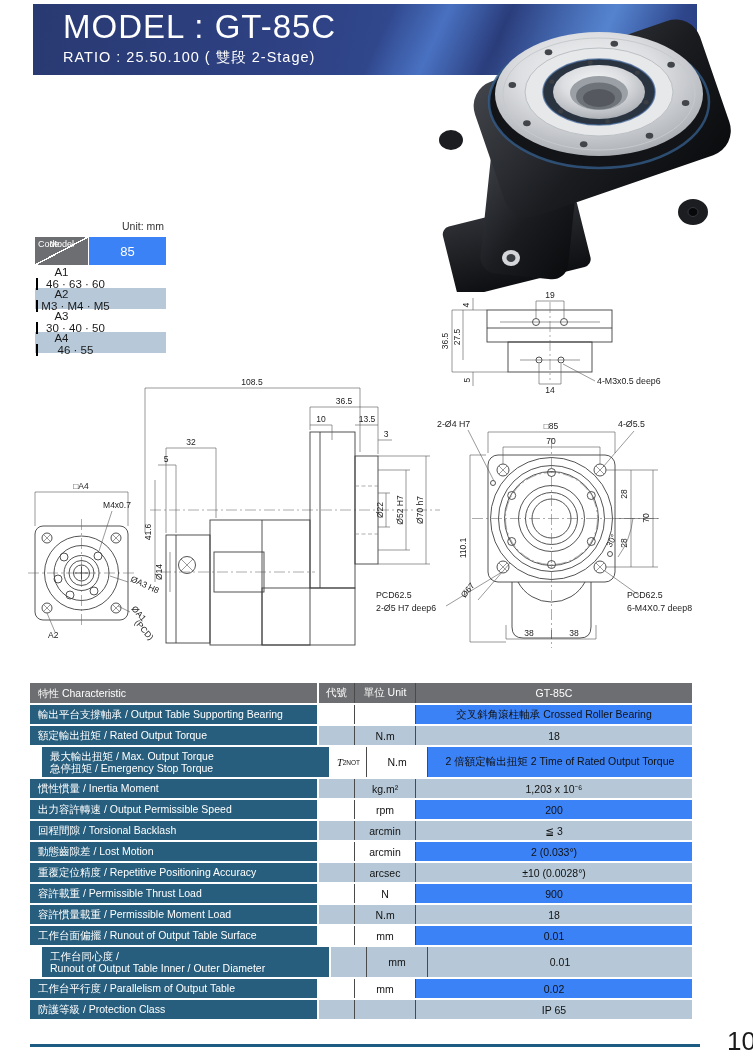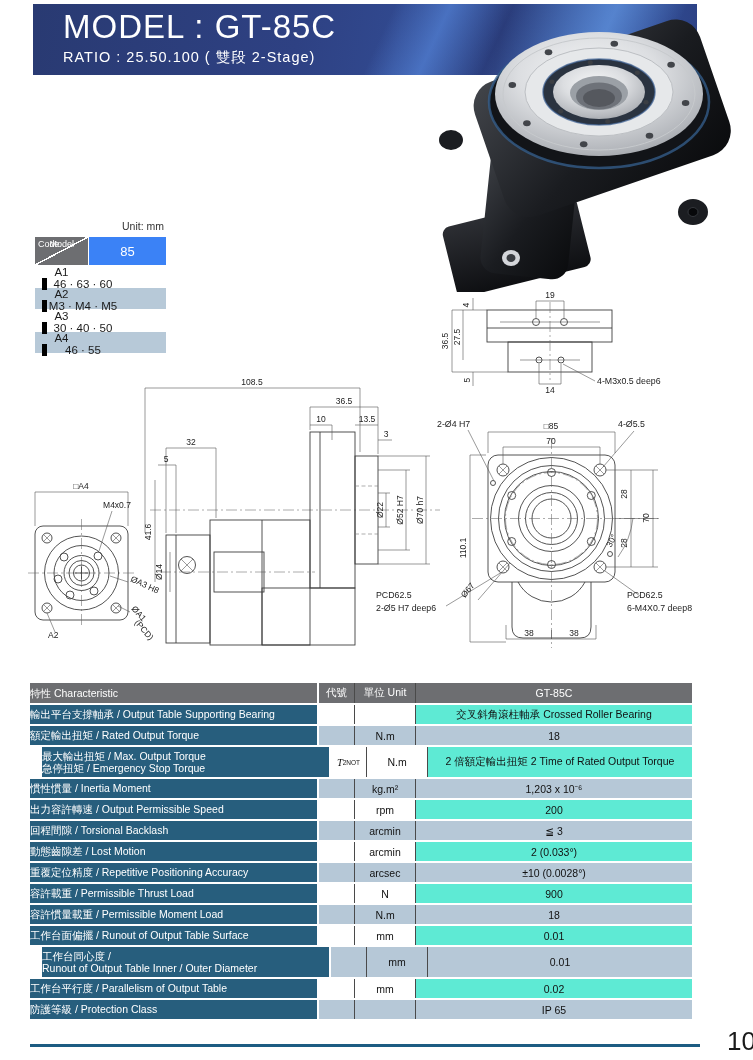--- a/index.html
+++ b/index.html
@@ -25,45 +25,45 @@
   .mh-corner{ width:53px; position:relative; color:#fff; font-size:9px;
      background:
        linear-gradient(to bottom right, rgba(0,0,0,0) 48.5%, #fff 48.5%, #fff 51.5%, rgba(0,0,0,0) 51.5%),
        #6d6e71;}
   .mh-corner .tr{ position:absolute; top:2px; right:14px;}
   .mh-corner .bl{ position:absolute; bottom:16px; left:3px;}
   .mh-val{ width:77px; margin-left:1px; background:#3b82f6; color:#fff; font-size:13px;
      display:flex; align-items:center; justify-content:center;}
   .mini-row{ display:flex; height:21px; margin-top:1px; font-size:11.5px; color:#1a1a1a;flex-direction:column;}
   .mini-row .mr-code{ width:53px; display:flex; align-items:center; justify-content:center;}
-  .mini-row .mr-val{ width:77px; margin-left:7px; border-left:5px solid #000000;
+  .mini-row .mr-val{ width:77px; margin-left:1px; border-left:2px solid #000000;
      display:flex; align-items:center; justify-content:center;}
   .mini-row.alt{ background:#b7c9d8; }
 
   
   .drawings{ position:absolute; left:0; top:280px; width:753px; height:395px; z-index:0;}
   .drawings svg{ font-family:"Liberation Sans", sans-serif; }
   .drawings text{ font-size:8.5px; fill:#222; }
   text.note{ font-size:8.8px; }
   .oln{ stroke:#3f3f3f; stroke-width:0.9; fill:none;}
   .dim{ stroke:#555; stroke-width:0.6; fill:none;}
   .cl{ stroke:#666; stroke-width:0.55; fill:none; stroke-dasharray:11 3 2 3;}
   .hid{ stroke:#777; stroke-width:0.6; fill:none; stroke-dasharray:4 2.5;}
 
   
   .spec{ position:absolute; left:30px; top:683px; width:662px; z-index:3;}
   .spec-row{ display:flex; height:19px; margin-top:2px;}
   .spec-row.tall{ height:30px;margin-left:12px;}
   .spec-row.head{ margin-top:0; height:20px;}
   .sc{ display:flex; align-items:center; font-size:10.5px; color:#111; overflow:hidden;}
-  .sc.name{ width:287px; background:#275e7d; color:#fff; 
+  .sc.name{ width:287px; background:#275e7d; color:#fff; padding-left:8px;
     margin-right:2px; line-height:1.15; white-space:pre-line;}
   .sc.code{ width:35px; justify-content:center; background:#fff;}
   .sc.unit{ width:61px; justify-content:center; border-left:1px solid #4a4a4a; background:#fff;}
-  .sc.val{ flex:1; justify-content:center; border-left:1px solid #4a4a4a; background:#5eead4;}
+  .sc.val{ flex:1; justify-content:center; border-left:1px solid #4a4a4a; background:#3b82f6;}
   .spec-row.alt .sc.code,.spec-row.alt .sc.unit,.spec-row.alt .sc.val{ background:#b6c8d7;}
   .spec-row.head .sc{ background:#6d6e71; color:#fff;}
   .sc sub{ font-size:6.5px; }
   .tsym{ font-style:italic; font-family:"Liberation Serif", serif;}
 
   
   .rule{ position:absolute; left:30px; top:1044px; width:670px; height:3px; background:#1c5c82;}
   .pageno{ position:absolute; left:727px; top:1026px; font-size:26px; color:#1a1a1a;}
 </style>
 </head>

